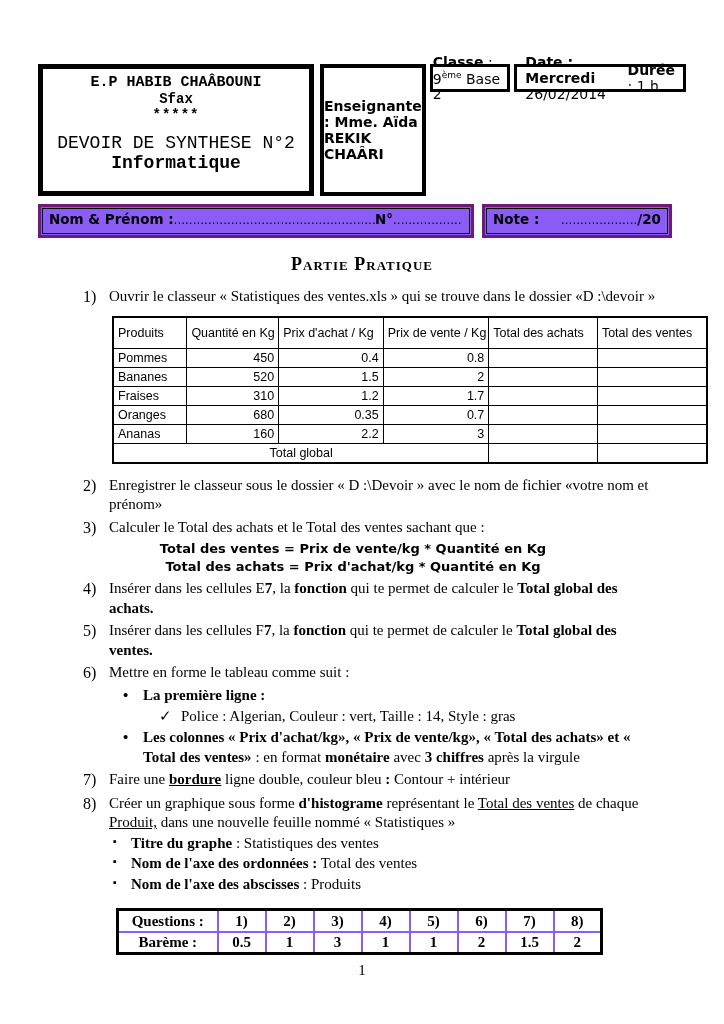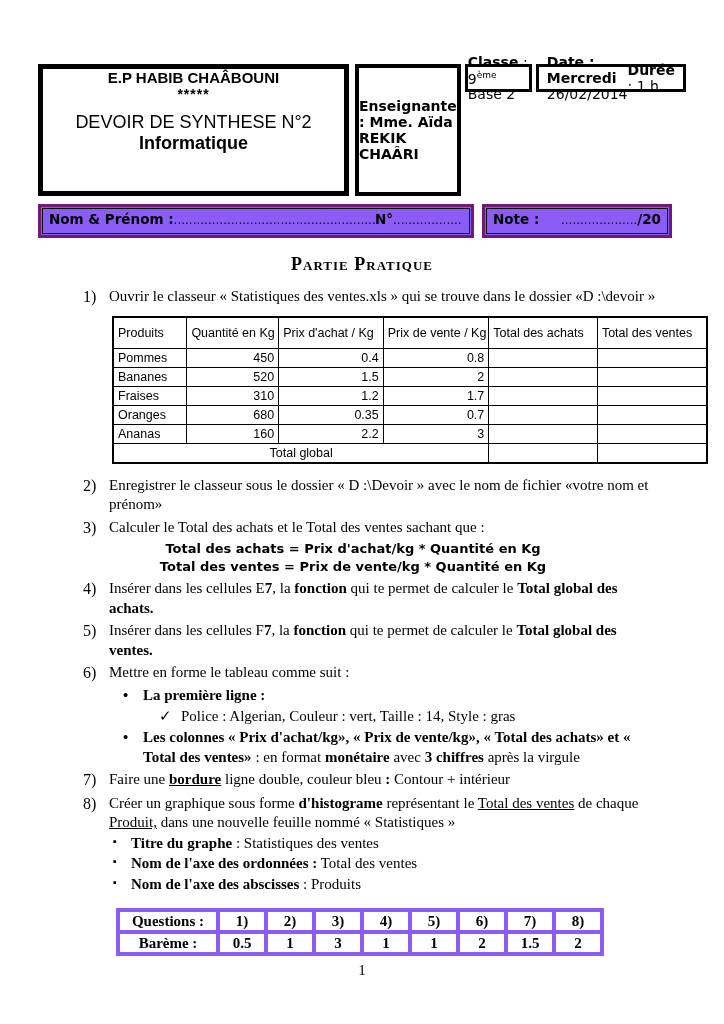--- a/index.html
+++ b/index.html
@@ -7,23 +7,23 @@
   body {
     width:724px; height:1024px;
     font-family:"Liberation Serif", serif;
     color:#000;
   }
   .page { position:relative; width:724px; height:1024px; background:#fff; padding:64px 38px 0 38px; overflow:hidden; }
 
   
   .header { display:flex; gap:6px; }
   .school-box {
-    width:311px; height:132px; border:5px solid #000;
-    text-align:center; 
-    font-family:Liberation Sans, sans-serif;
+    width:276px; height:132px; border:5px solid #000;
+    text-align:center; padding-top:5px;
+    font-family:Liberation Mono, monospace;
   }
   .school-name { font-size:15px; font-weight:bold; }
   .school-city { font-size:14px; font-weight:bold; }
   .school-stars { font-size:14px; font-weight:bold; letter-spacing:1px; }
   .exam-title { font-size:18px; margin-top:10px; }
   .exam-subject { font-size:18px; font-weight:bold; }
   .header-right { flex:1; display:flex; flex-direction:row; gap:4px; height:132px; }
   .teacher-box {
     border:4px solid #000; flex:1; display:flex; align-items:center; justify-content:center;
     font-family:"DejaVu Sans", sans-serif; font-size:14px;
@@ -87,34 +87,35 @@
   td.cell-text { text-align:left; }
   td.cell-num { text-align:right; }
   td.cell-total-label { text-align:center; }
   .cw0{width:74px;} .cw1{width:92px;} .cw2{width:105px;} .cw3{width:106px;} .cw4{width:109px;} .cw5{width:110px;}
 
   
   table.bareme {
     border-collapse:collapse; margin:14px 0 0 78px; border:3px solid #000;
     font-size:15px; font-weight:bold; text-align:center;
   }
-  table.bareme td { border:4px solid #8b5cf6; height:22px; vertical-align:middle;text-align:center; }
+  table.bareme td { border:2px solid #8b5cf6; height:22px; vertical-align:middle;text-align:center; }
   td.bq-label { width:100px; border-right:3px solid #000; }
   td.bq-cell { width:48px; }
 
   .page-number { position:absolute; top:962px; left:0; right:0; text-align:center; font-size:15px; }
 </style>
 </head>
 <body>
 
 <div class="page">
 
   <div class="header">
     <div class="school-box">
       <div class="school-name">E.P HABIB CHAÂBOUNI</div>
+      <div class="school-city">Sfax</div>
       <div class="school-stars">*****</div>
       <div class="exam-title">DEVOIR DE SYNTHESE N°2</div>
       <div class="exam-subject">Informatique</div>
     </div>
     <div class="header-right">
       <div class="teacher-box">
         <span><span class="b">Enseignante : Mme. Aïda REKIK CHAÂRI</span></span>
       </div>
       <div class="classe-box">
         <span><span class="b">Classe</span><span> : 9</span><sup>ème</sup><span> Base 2</span></span>
@@ -223,22 +224,22 @@
 
   <div class="questions">
     <div class="q">
       <span class="q-num">2)</span>
       <span class="q-body"><span>Enregistrer le classeur sous le dossier « D :\Devoir » avec le nom de fichier «votre nom et prénom»</span></span>
     </div>
     <div class="q">
       <span class="q-num">3)</span>
       <span class="q-body"><span>Calculer le Total des achats et le Total des ventes  sachant que :</span></span>
     </div>
+    <div class="formula">Total des ventes = Prix de vente/kg * Quantité en Kg</div>
     <div class="formula">Total des achats = Prix d'achat/kg * Quantité en Kg</div>
-    <div class="formula">Total des ventes = Prix de vente/kg * Quantité en Kg</div>
     <div class="q">
       <span class="q-num">4)</span>
       <span class="q-body"><span>Insérer  dans les cellules  E</span><span class="b">7</span><span>, la </span><span class="b">fonction</span><span> qui te permet de calculer le </span><span class="b">Total global des achats.</span></span>
     </div>
     <div class="q">
       <span class="q-num">5)</span>
       <span class="q-body"><span>Insérer  dans les cellules  F</span><span class="b">7</span><span>, la </span><span class="b">fonction</span><span> qui te permet de calculer le </span><span class="b">Total global des ventes.</span></span>
     </div>
     <div class="q">
       <span class="q-num">6)</span>

